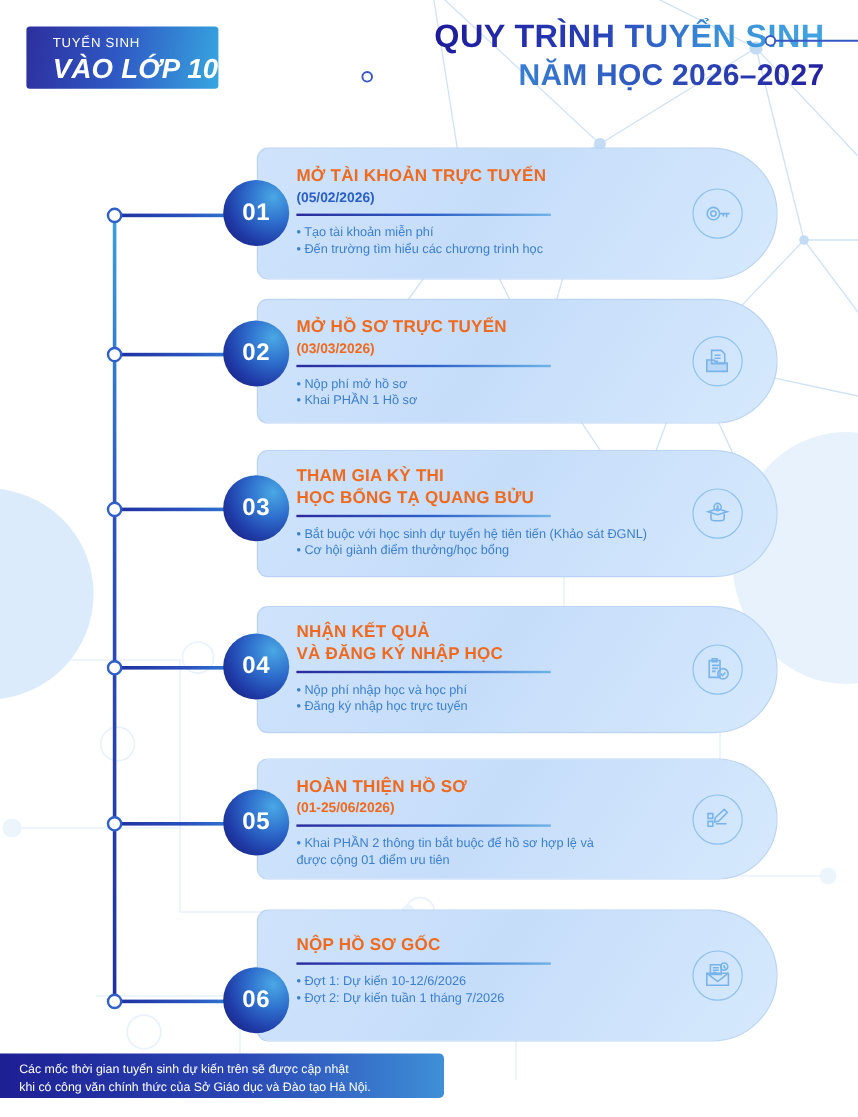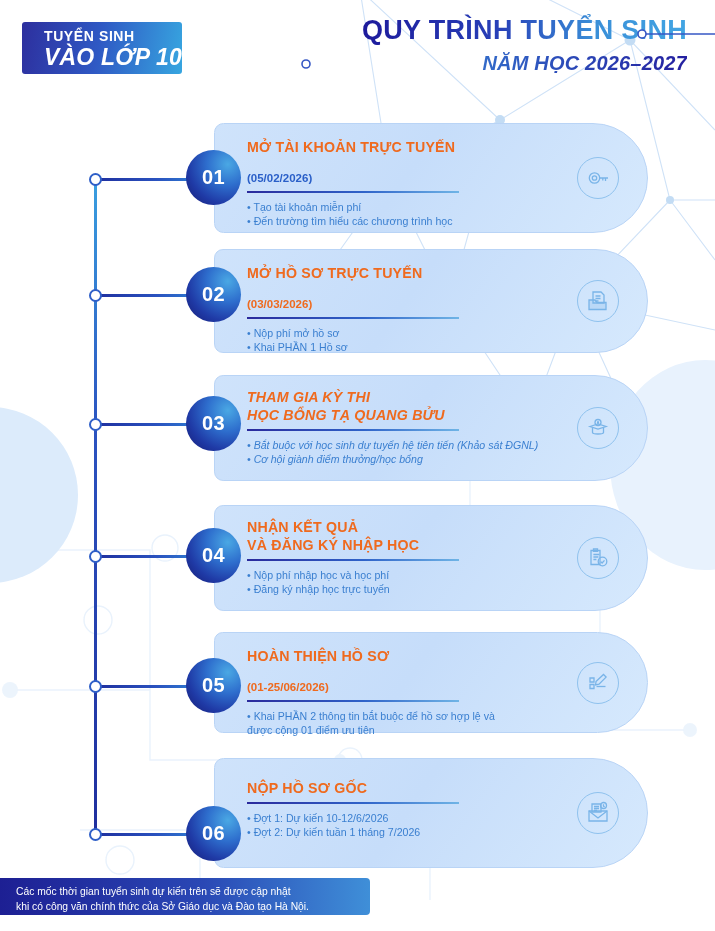--- a/index.html
+++ b/index.html
@@ -31,45 +31,44 @@
   .hdr-badge {
     position: absolute;
     left: 22px; top: 22px;
     width: 160px; height: 52px;
     background: linear-gradient(100deg, #2d2f9e 0%, #2f59c4 48%, #37a6e0 100%);
     border-radius: 3px;
     padding: 8px 0 0 22px;
     color: #ffffff;
   }
   .hdr-badge .l1 {
-    font-size: 14px; font-weight: 700; letter-spacing: .6px; line-height: 13px;
+    font-size: 11px; font-weight: 400; letter-spacing: .6px; line-height: 13px;
   }
   .hdr-badge .l2 {
     font-size: 23px; font-weight: 700; letter-spacing: .2px; line-height: 26px;
     margin-top: 1px;
     font-style: italic;
   }
 
   .hdr-title {
     position: absolute; right: 28px; top: 14px;
     text-align: right;
     font-weight: 700;
   }
   .hdr-title .t1 {
     font-size: 27px; letter-spacing: .3px; line-height: 32px;
     background: linear-gradient(90deg, #1d1a9b 0%, #2840b8 42%, #3a8fd8 72%, #42a5e3 100%);
     -webkit-background-clip: text; background-clip: text; color: transparent;
     white-space: nowrap;
   }
   .hdr-title .t2 {
-    font-size: 20px; letter-spacing: .2px; line-height: 30px; margin-top: 2px;
+    font-size: 25px; letter-spacing: .2px; line-height: 30px; margin-top: 2px;
     background: linear-gradient(90deg, #3f9ade 0%, #3060c4 45%, #2420a0 100%);
     -webkit-background-clip: text; background-clip: text; color: transparent;
     white-space: nowrap;
-    font-style: italic;
   }
   .hdr-rule { position: absolute; }
 
   
   .spine { position: absolute; left: 94px; top: 178px; width: 3px; height: 656px;
            background: linear-gradient(180deg, #3aa0e0 0%, #2b53c0 38%, #1f2f9e 100%); }
   .node {
     position: absolute; width: 13px; height: 13px; border-radius: 50%;
     background: #ffffff; border: 2.5px solid #2f5fc8; left: 89px;
     z-index: 4;
@@ -84,21 +83,21 @@
     position: absolute; left: 214px; width: 434px;
     background: linear-gradient(125deg, #cfe3fb 0%, #c6ddfa 45%, #d6e9fd 100%);
     border: 1px solid #b9d4f6;
     border-radius: 10px 58px 58px 10px;
   }
   .card-inner { position: relative; height: 100%; padding: 14px 78px 10px 32px; }
   .card-title {
     color: #ef6a1e; font-weight: 700; font-size: 14.2px;
     letter-spacing: .2px; line-height: 18px; white-space: nowrap;
   }
-  .card-date { font-weight: 700; font-size: 11.5px; line-height: 16px; margin-top: 14px; }
+  .card-date { font-weight: 700; font-size: 11.5px; line-height: 16px; margin-top: 1px; }
   .card-hr {
     height: 1.6px; width: 212px; margin-top: 5px; margin-bottom: 7px;
     background: linear-gradient(90deg, #2a2a9c 0%, #2f63c9 55%, #6fb4e6 100%);
   }
   .card-bullets { color: #3a7fd0; font-size: 10.6px; line-height: 14.6px; }
   .card-bullets .b { white-space: nowrap; }
   .card-bullets .b.wrap { white-space: normal; }
 
   .badge {
     position: absolute; width: 55px; height: 55px; border-radius: 50%;
@@ -253,21 +252,21 @@
             <path d="M10.5 8 h5 M10.5 10.5 h5 M10.5 13 h3"></path>
           <path d="M4 12 h6 l2 2.5 h9 v7 H4 z" fill="currentColor" fill-opacity=".25"></path>
         </svg>
       </div>
     </div>
   </div>
   <div class="badge" style="left:186px; top:267px;">
     <span>02</span>
   </div>
 
-  <div class="card" style="top:375px; height:106px;font-style:italic;">
+  <div class="card" style="top:375px; height:106px;">
     <div class="card-inner" style="padding-top:12px;">
       <div class="card-title">THAM GIA KỲ THI</div>
       <div class="card-title">HỌC BỔNG TẠ QUANG BỬU</div>
       <div class="card-hr"></div>
       <div class="card-bullets">
         <div class="b">• Bắt buộc với học sinh dự tuyển hệ tiên tiến (Khảo sát ĐGNL)</div>
         <div class="b">• Cơ hội giành điểm thưởng/học bổng</div>
       </div>
       <div class="card-icon">
         <svg width="26" height="26" viewBox="0 0 26 26" fill="none" stroke="currentColor" stroke-width="1.3">

